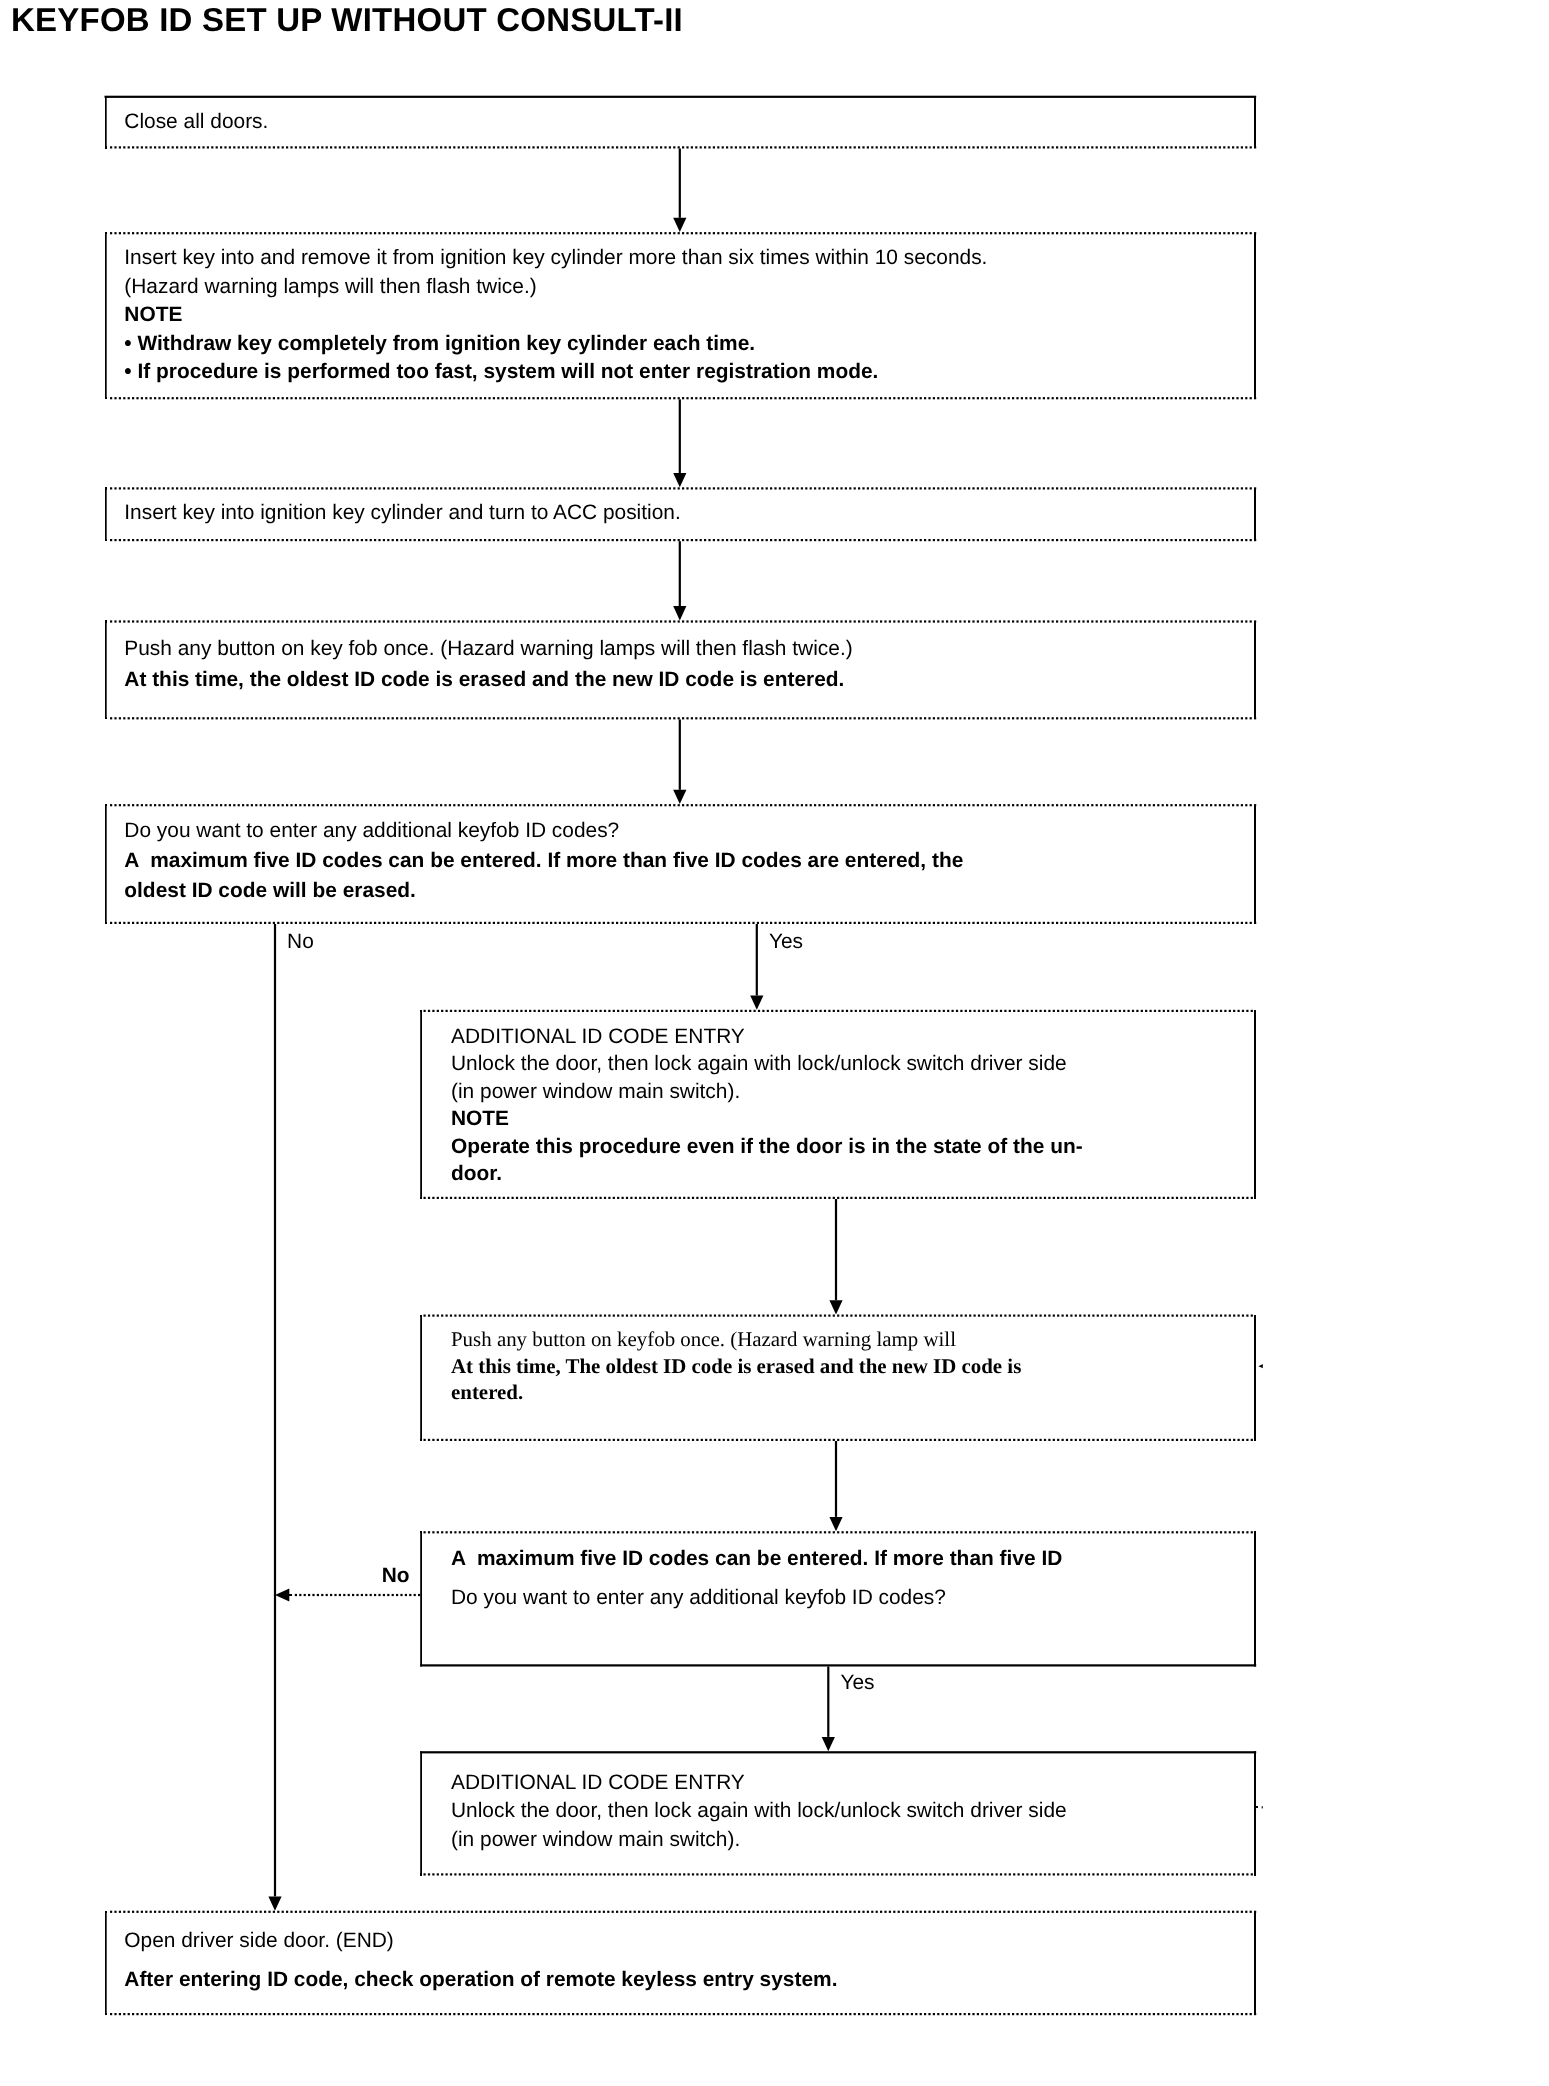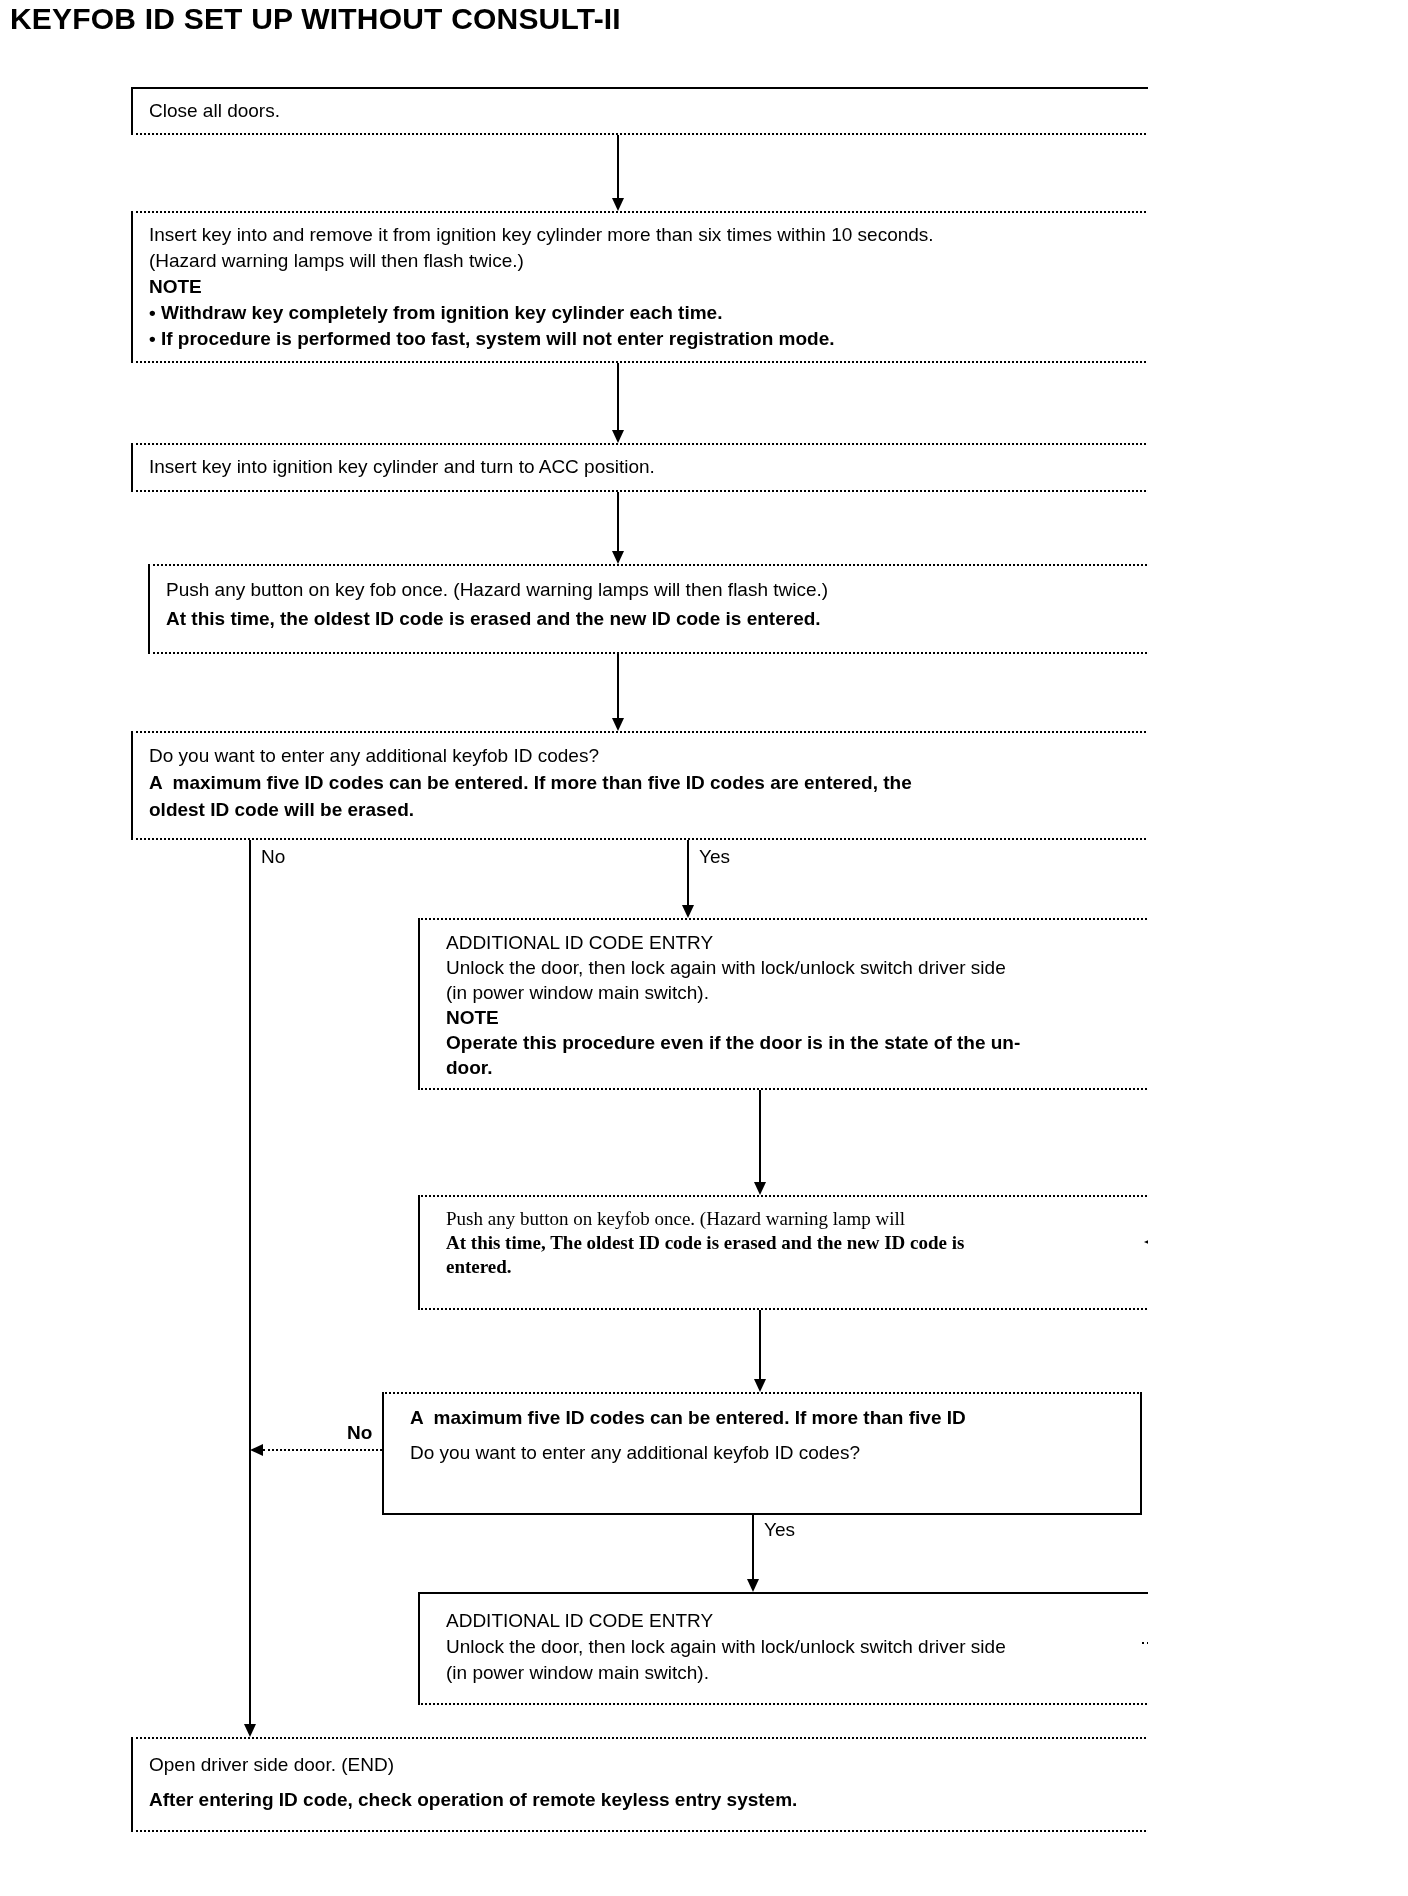--- a/index.html
+++ b/index.html
@@ -10,21 +10,21 @@
   }
   .title{
     position:absolute;left:10px;top:2px;font-size:30px;font-weight:bold;
     letter-spacing:0.2px;
   }
   .box{
     position:absolute;box-sizing:border-box;background:#fff;
     border:2px solid #000;
   }
   .bt-dot{border-top-style:dotted;border-top-width:2px;}
-  .bb-dot{border-bottom-style:dotted;border-bottom-width:2px;margin-left:36px;}
+  .bb-dot{border-bottom-style:dotted;border-bottom-width:2px;}
   .pad-main{padding:9px 16px 0 16px;}
   .pad-sub{padding:10px 26px 0 26px;}
   .ln{font-size:19px;line-height:26px;white-space:pre-wrap;}
   .lh24{line-height:24px;font-family:Liberation Serif, serif;}
   .lh25{line-height:25px;}
   .lh27{line-height:27px;}
   .lh29{line-height:29px;}
   .gap8{margin-top:8px;}
   .b{font-weight:bold;}
   .vline{position:absolute;width:2px;background:#000;}
@@ -67,21 +67,21 @@
   <div class="vline" style="left:617px;top:363px;height:67px;"></div>
   <div class="ah-down" style="left:612px;top:430px;"></div>
 
   <div class="box bt-dot bb-dot pad-main" style="left:95px;top:443px;width:1047px;height:49px;">
     <div class="ln">Insert key into ignition key cylinder and turn to ACC position.</div>
   </div>
 
   <div class="vline" style="left:617px;top:492px;height:59px;"></div>
   <div class="ah-down" style="left:612px;top:551px;"></div>
 
-  <div class="box bt-dot bb-dot pad-main" style="left:112px;top:564px;width:1047px;height:90px;">
+  <div class="box bt-dot bb-dot pad-main" style="left:95px;top:564px;width:1047px;height:90px;">
     <div class="ln lh29">Push any button on key fob once. (Hazard warning lamps will then flash twice.)</div>
     <div class="ln lh29 b">At this time, the oldest ID code is erased and the new ID code is entered.</div>
   </div>
 
   <div class="vline" style="left:617px;top:654px;height:64px;"></div>
   <div class="ah-down" style="left:612px;top:718px;"></div>
 
   <div class="box bt-dot bb-dot pad-main" style="left:95px;top:731px;width:1047px;height:109px;">
     <div class="ln lh27">Do you want to enter any additional keyfob ID codes?</div>
     <div class="ln lh27 b">A  maximum five ID codes can be entered. If more than five ID codes are entered, the</div>

